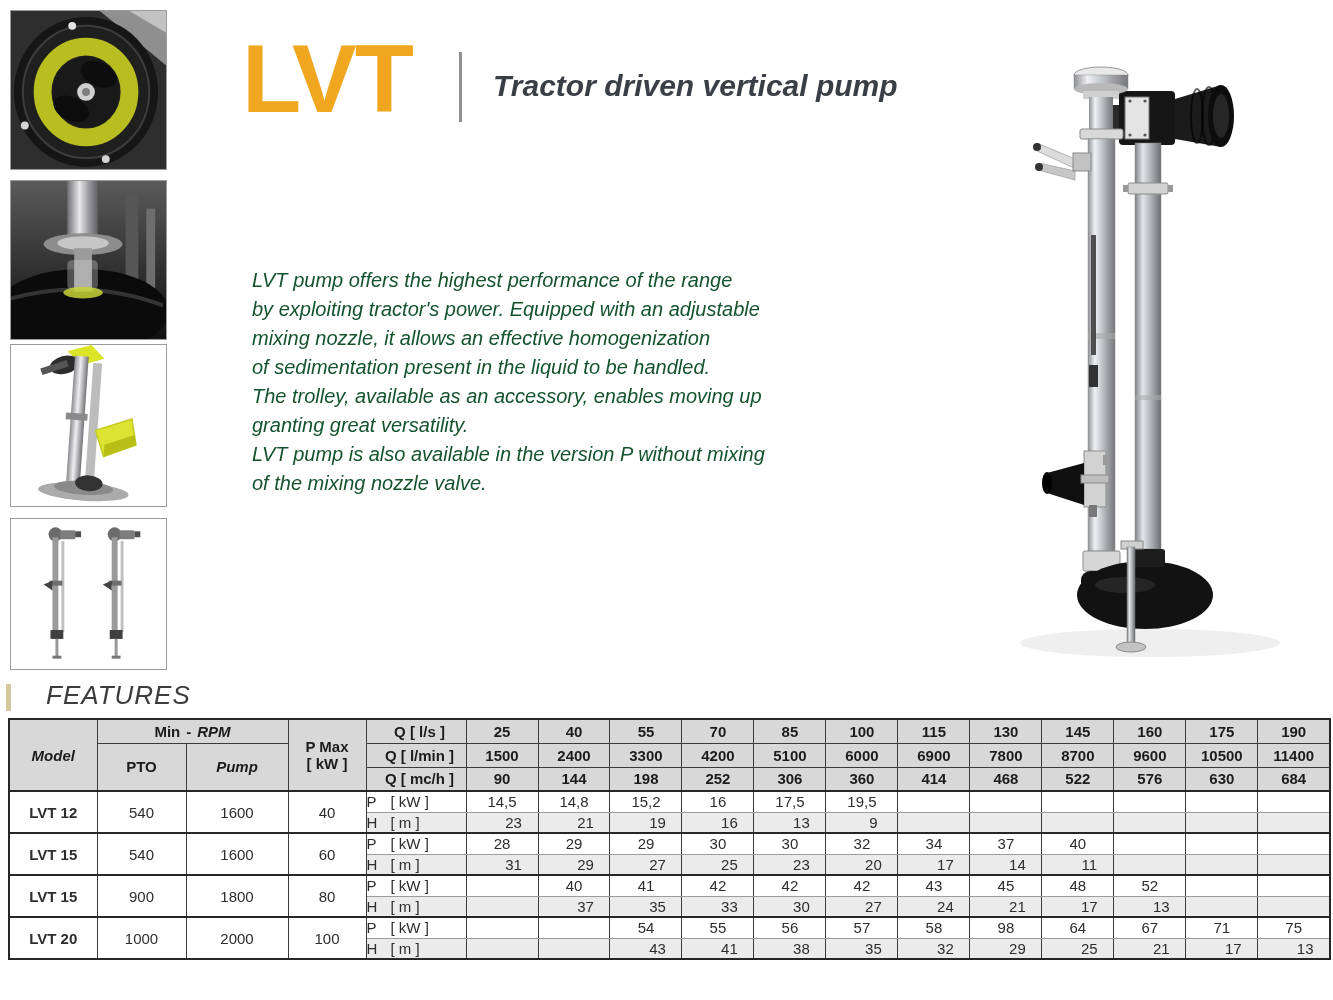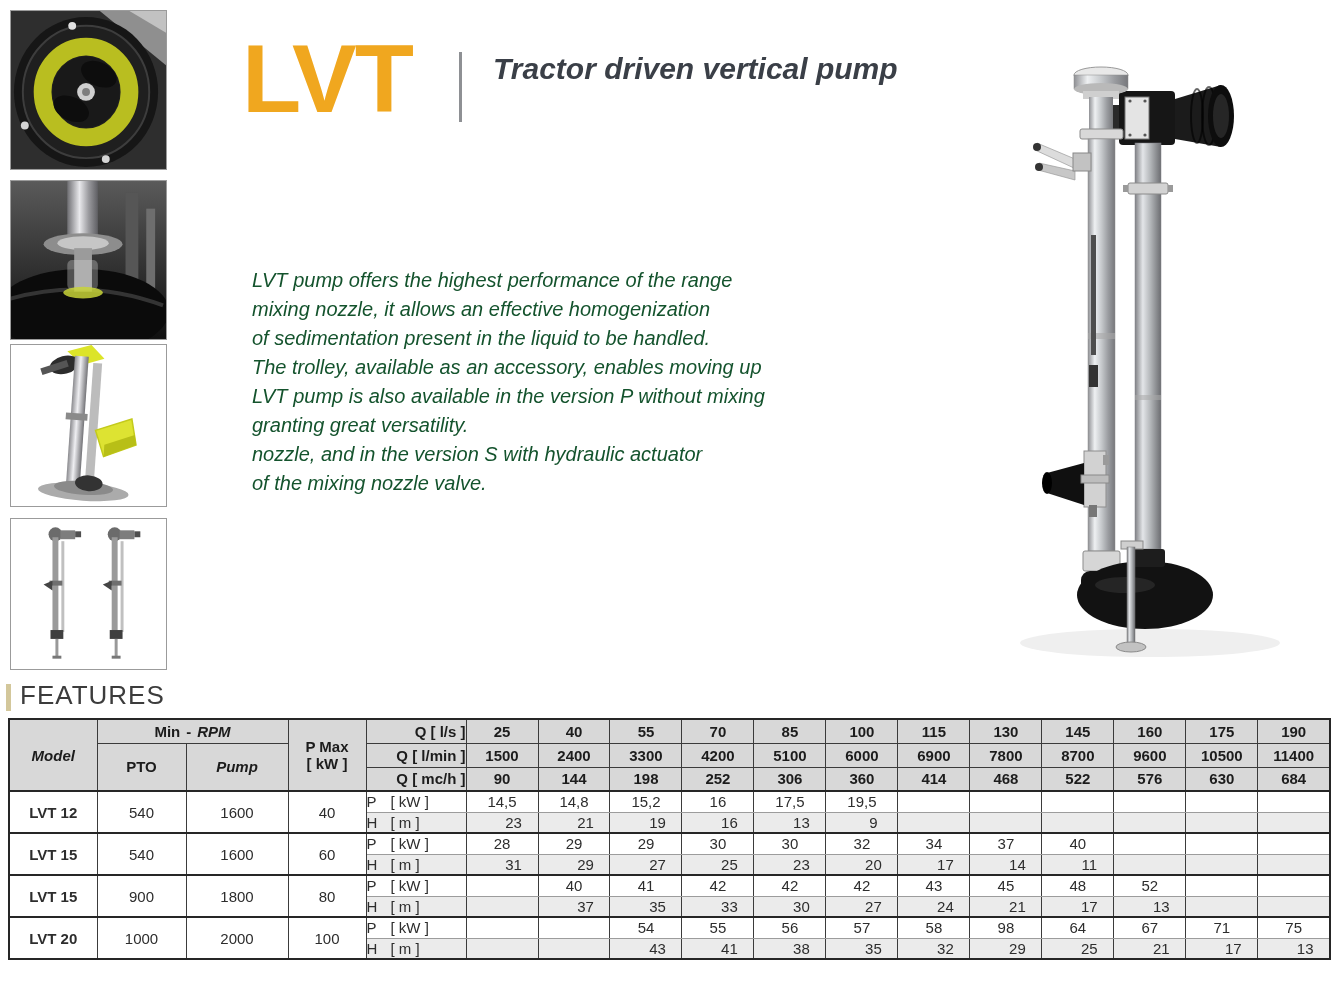--- a/index.html
+++ b/index.html
@@ -11,38 +11,38 @@
            background:#fff; overflow:hidden; }
   #photo1 { top:10px;  height:160px; }
   #photo2 { top:180px; height:160px; }
   #photo3 { top:344px; height:163px; }
   #photo4 { top:518px; height:152px; }
   .photo svg { display:block; width:100%; height:100%; }
 
   #logo { position:absolute; left:242px; top:30px; font-size:97px; line-height:1;
           font-weight:800; letter-spacing:-2px; color:#f0a71f; }
   #divider { position:absolute; left:459px; top:52px; width:3px; height:70px; background:#8e9094; }
-  #subtitle { position:absolute; left:493px; top:52px; font-size:30px; font-weight:700;
+  #subtitle { position:absolute; left:493px; top:69px; font-size:30px; font-weight:700;
               font-style:italic; color:#3a3f47; }
 
   #description { position:absolute; left:252px; top:266px; width:560px;
                  font-size:20px; font-style:italic; color:#14532d; line-height:29px; }
 
   #features-bar { position:absolute; left:6px; top:684px; width:5px; height:27px; background:#d3c79b; }
-  #features-title { position:absolute; left:20px; top:680px; font-size:26px; 
+  #features-title { position:absolute; left:46px; top:680px; font-size:26px; font-style:italic;
                     color:#3c3c3c; letter-spacing:1px; font-weight:400; }
 
   #main-pump { position:absolute; left:985px; top:35px; width:330px; height:655px; }
 
   #spec-table { position:absolute; left:8px; top:718px; width:1323px;
                 border-collapse:collapse; table-layout:fixed; border:2px solid #262626; }
   #spec-table td { border:1px solid #3b3b3b; text-align:center; font-size:15px;
                    color:#2d2d2d; height:21px; padding:0; overflow:hidden; white-space:nowrap; }
   #spec-table thead td { background:#d8d8d8; font-weight:bold; height:24px; color:#1c1c1c; }
-  #spec-table thead td.q-label { text-align:right; padding-left:7px; }
+  #spec-table thead td.q-label { text-align:center; padding-left:7px; }
   #spec-table thead tr:last-child td { border-bottom:2px solid #262626; }
   td.corner-model { font-style:italic; font-size:16px; }
   td.minrpm span.rpm { font-style:italic; }
   td.minrpm span.sep { padding:0 6px; }
   td.pump-hd { font-style:italic; }
   td.pmax-hd div { line-height:1.15; }
   #spec-table tbody td.model-name { font-weight:bold; font-size:15px; }
   #spec-table tbody td.hv { background:#ebebeb; border-top-color:#9c9c9c;padding-left:23px; }
   #spec-table tbody td.pv { background:#ffffff; border-bottom-color:#9c9c9c; }
   #spec-table tbody td.ph { text-align:left; padding-left:0; }
@@ -157,26 +157,26 @@
       </g>
     </svg>
   </div>
 
   <div id="logo">LVT</div>
   <div id="divider"></div>
   <div id="subtitle">Tractor driven vertical pump</div>
 
   <div id="description">
     <div class="dline">LVT pump offers the highest performance of the range</div>
+    <div class="dline">by exploiting tractor's power. Equipped with an adjustable</div>
     <div class="dline">mixing nozzle, it allows an effective homogenization</div>
     <div class="dline">of sedimentation present in the liquid to be handled.</div>
     <div class="dline">The trolley, available as an accessory, enables moving up</div>
+    <div class="dline">granting great versatility.</div>
     <div class="dline">LVT pump is also available in the version P without mixing</div>
-    <div class="dline">granting great versatility.</div>
-    <div class="dline">nozzle, and in the version S with hydraulic actuator</div>
     <div class="dline">of the mixing nozzle valve.</div>
   </div>
 
   <svg id="main-pump" viewBox="0 0 330 655">
     <defs>
       <linearGradient id="gSteel" x1="0" y1="0" x2="1" y2="0">
         <stop offset="0" stop-color="#8f9094"></stop>
           <stop offset="0.25" stop-color="#eef0f2"></stop>
         <stop offset="0.5" stop-color="#c6c9cc"></stop>
           <stop offset="0.75" stop-color="#9a9ca0"></stop>

